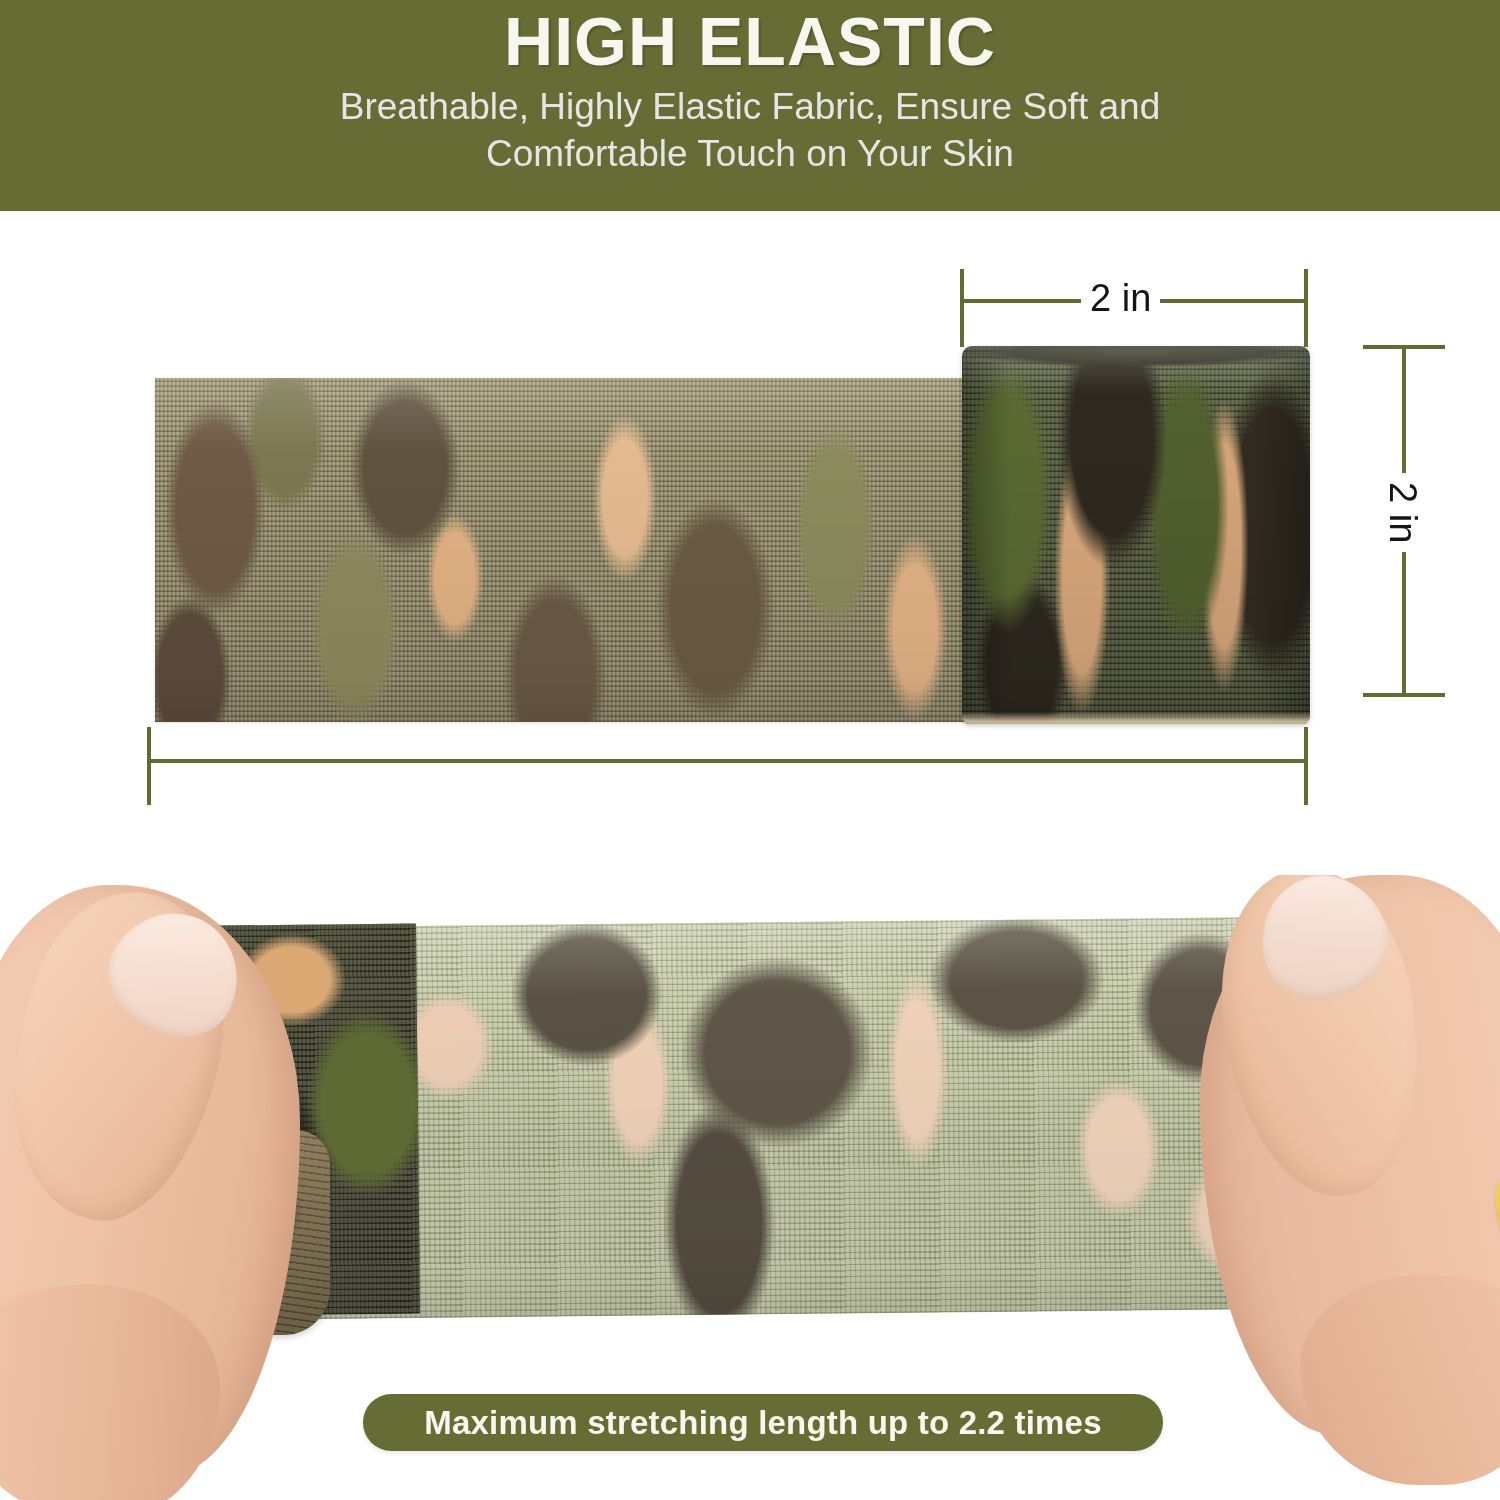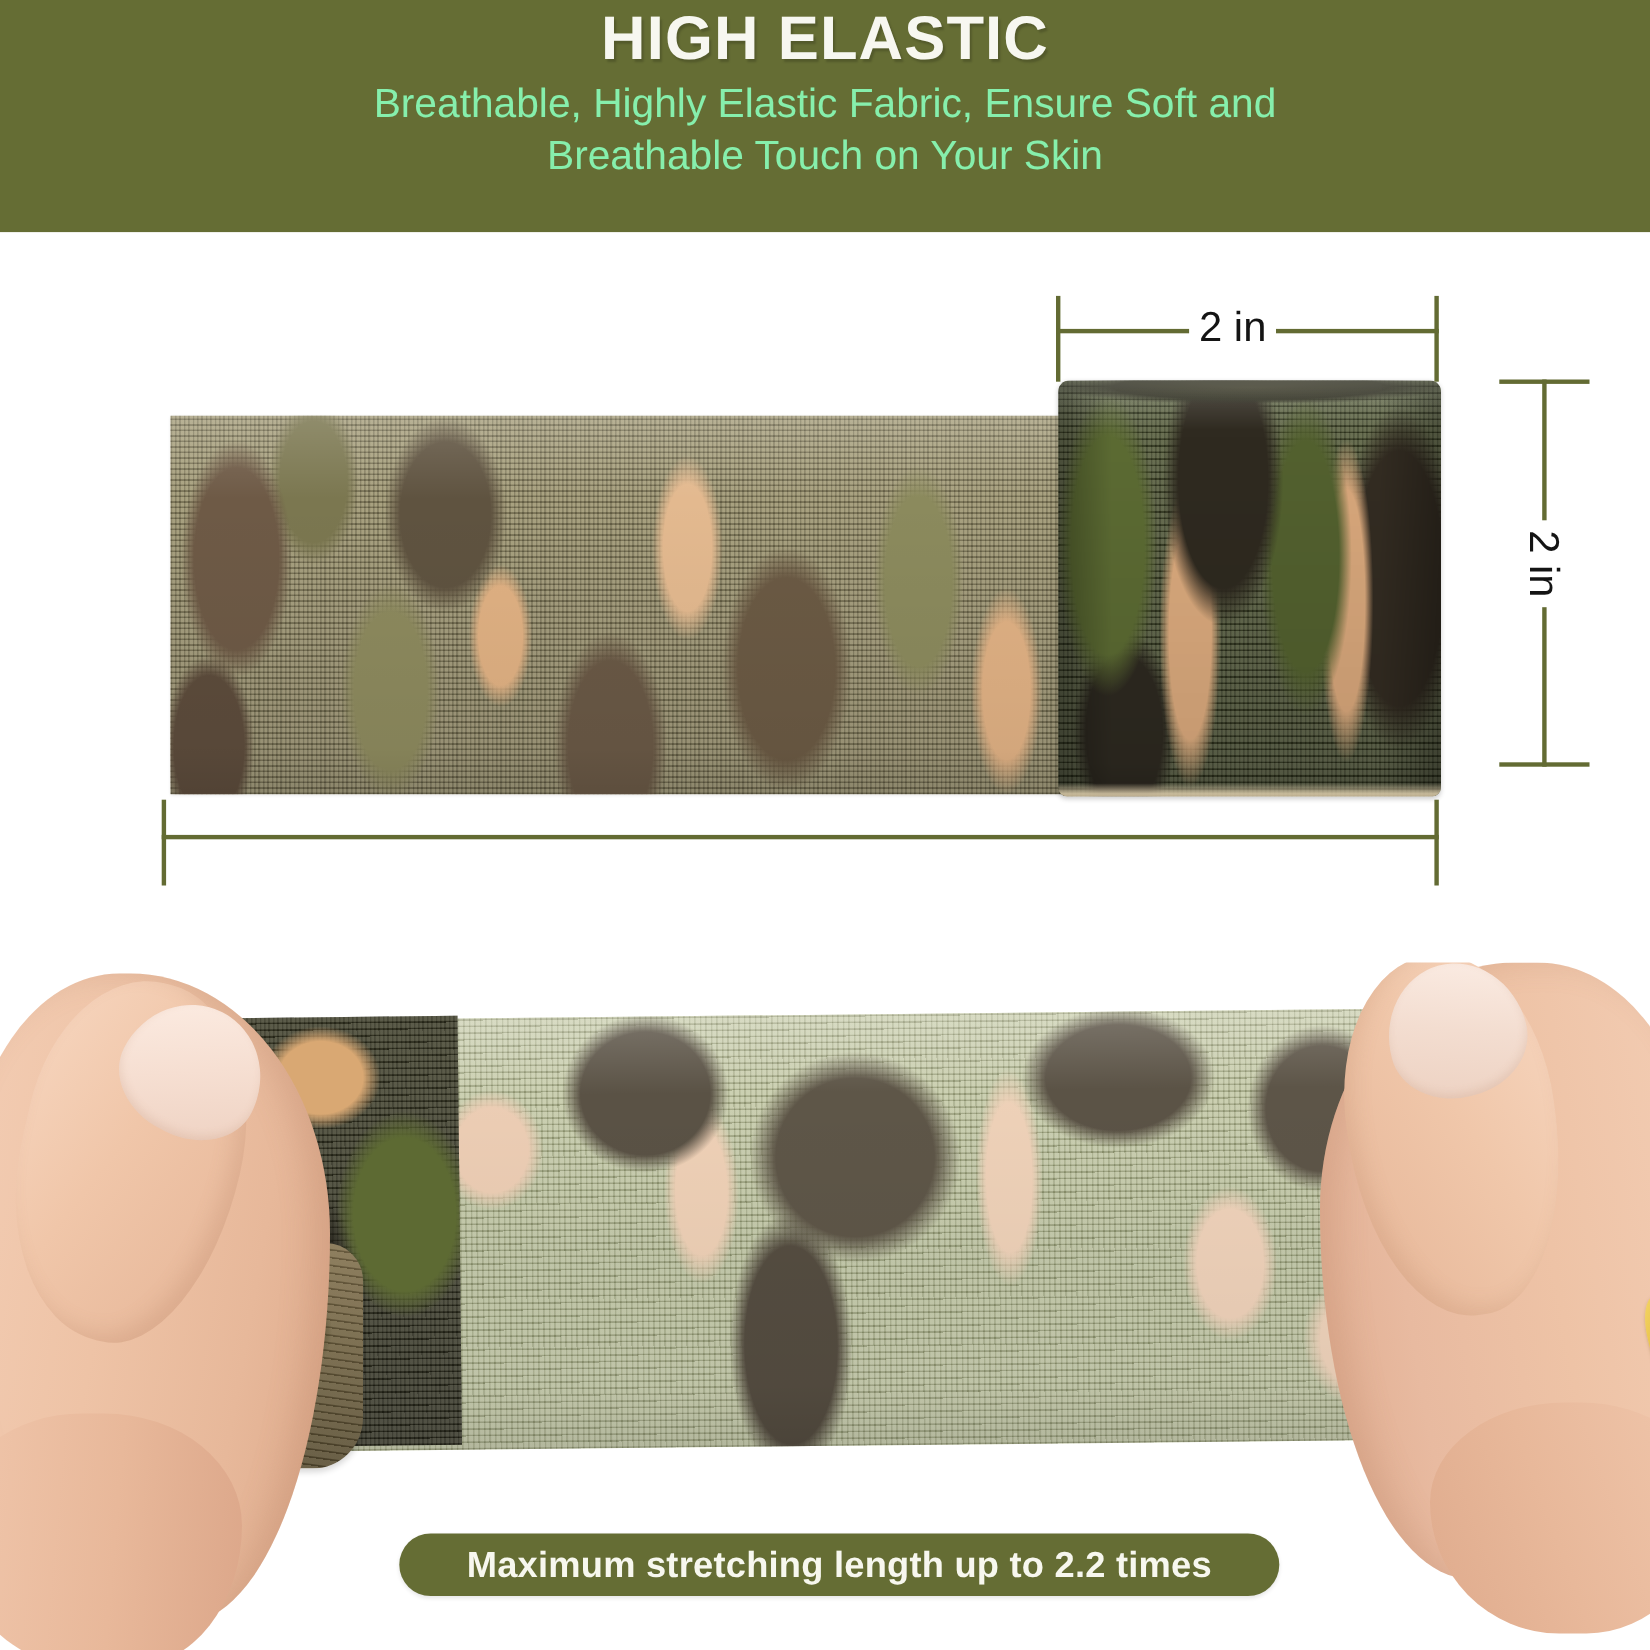--- a/index.html
+++ b/index.html
@@ -10,26 +10,26 @@
   }
 
   
   .header-band{
     position:absolute;left:0;top:0;width:1500px;height:211px;
     background:#656D34;
     display:flex;flex-direction:column;align-items:center;justify-content:flex-start;
     box-sizing:border-box;padding-top:6px;
   }
   .headline{
-    font-size:56px;font-weight:700;color:#F7F7F0;letter-spacing:1px;
+    font-size:68px;font-weight:700;color:#F7F7F0;letter-spacing:1px;
     line-height:1.04;margin:0;white-space:nowrap;
     text-shadow:2px 2px 2px rgba(0,0,0,.18);
   }
   .subline{
-    font-size:37px;font-weight:400;color:#86efac;line-height:1.28;
+    font-size:37px;font-weight:400;color:#e5e5e5;line-height:1.28;
     text-align:center;margin:0;margin-top:6px;white-space:nowrap;
   }
 
   
   .tape-photo-area{position:absolute;left:0;top:211px;width:1500px;height:660px;padding-left:40px;}
 
   .tape-strip{
     position:absolute;left:155px;top:167px;width:820px;height:344px;
     overflow:hidden;
     background:
@@ -246,21 +246,21 @@
     color:#F7F7EE;font-size:33px;font-weight:700;white-space:nowrap;letter-spacing:.2px;
   }
 </style>
 </head>
 <body>
 
 <div class="header-band">
   <div class="headline">HIGH ELASTIC</div>
   <div class="subline">
     <div>Breathable, Highly Elastic Fabric, Ensure Soft and</div>
-    <div>Breathable Touch on Your Skin</div>
+    <div>Comfortable Touch on Your Skin</div>
   </div>
 </div>
 
 <div class="tape-photo-area">
 
   <div class="tape-strip">
     <div class="sheen"></div>
   </div>
 
   <div class="tape-roll">

